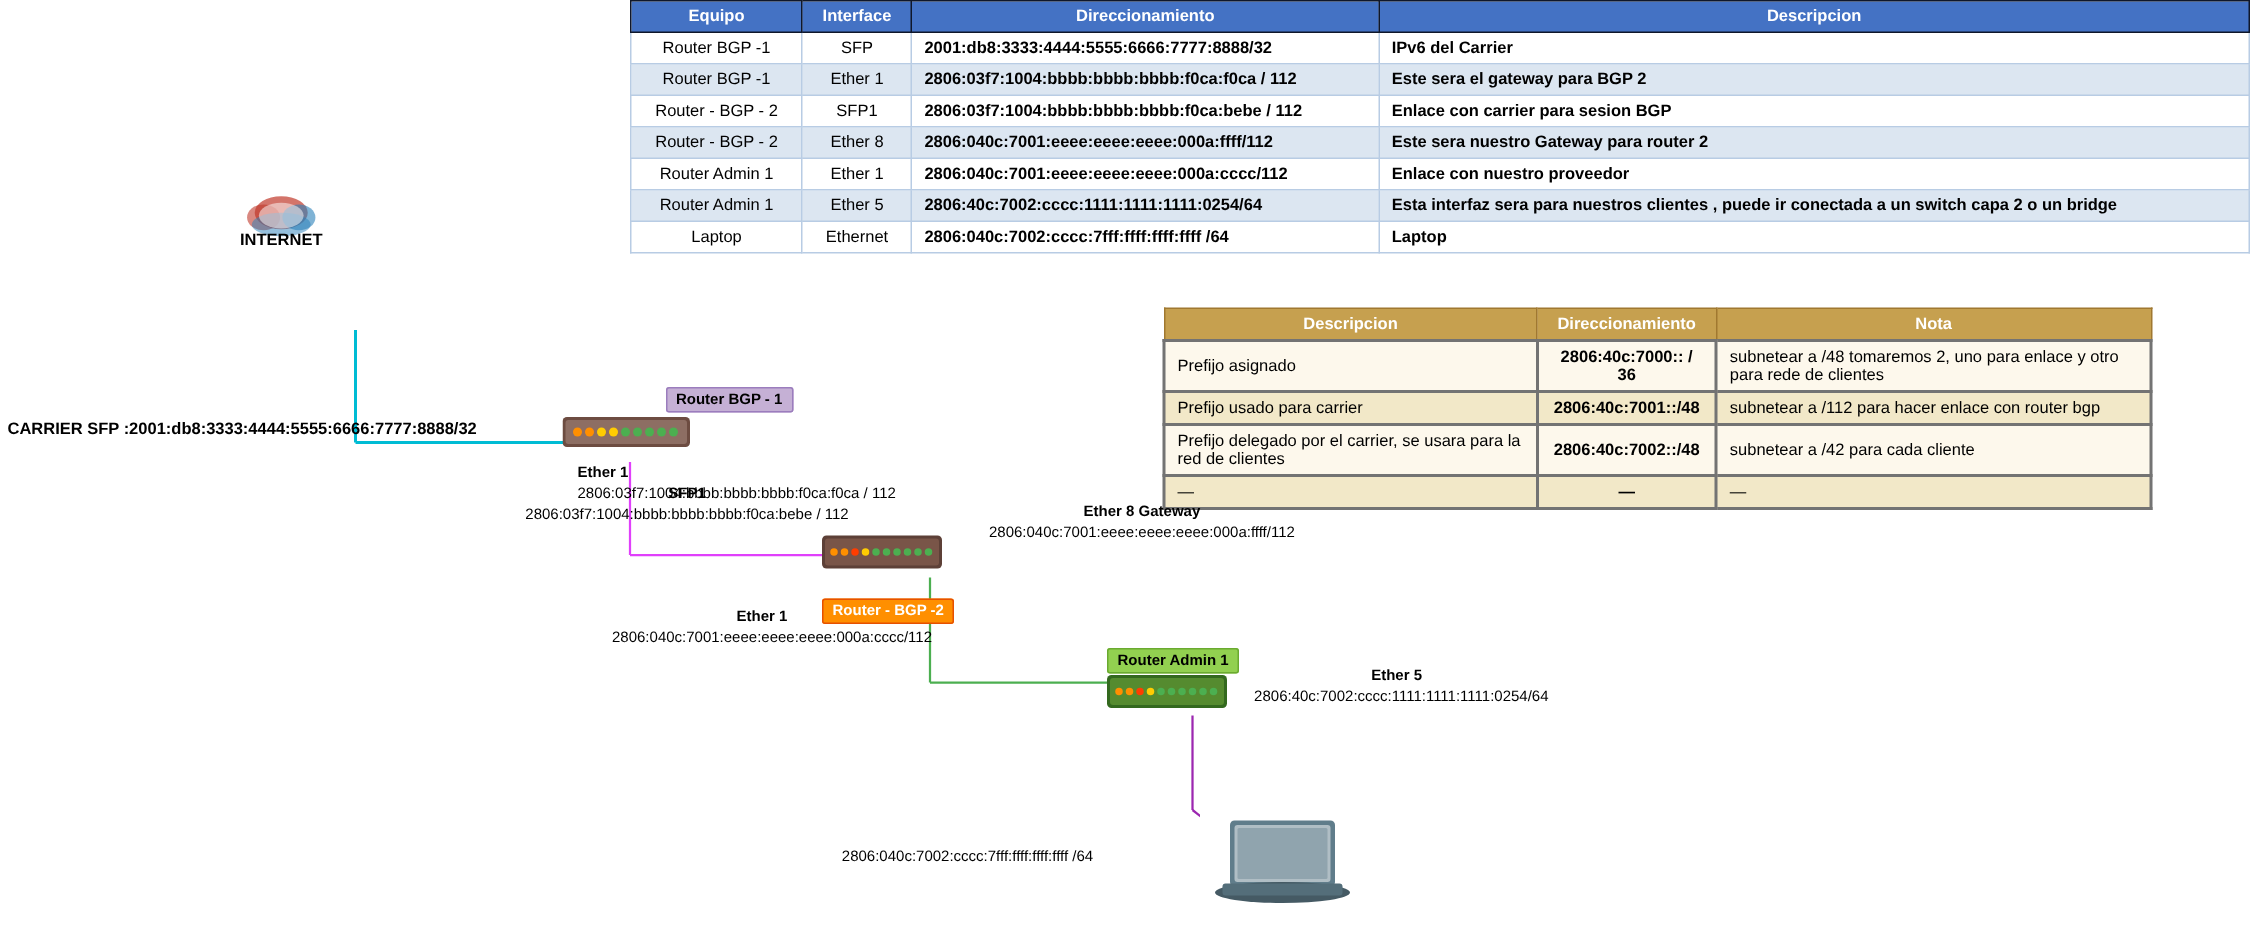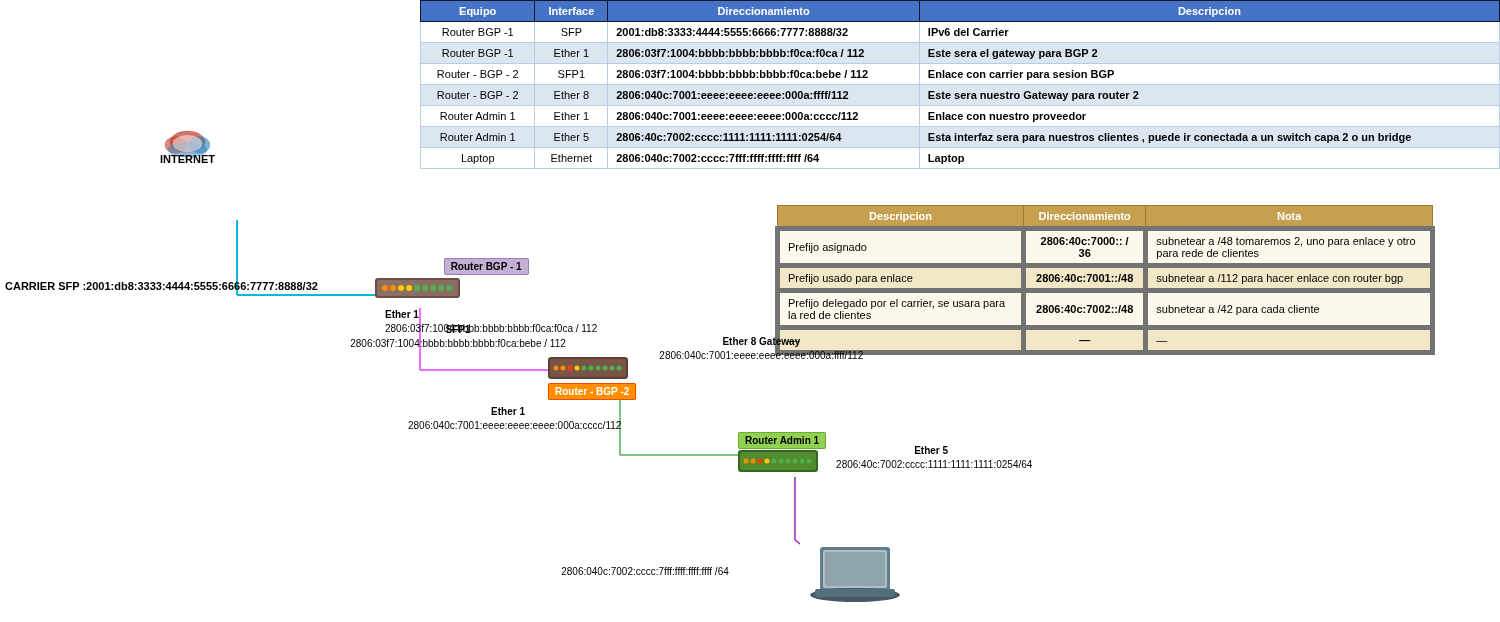--- a/index.html
+++ b/index.html
@@ -56,21 +56,21 @@
       background: #c6a04f;
       color: #fff;
       padding: 4px 8px;
       text-align: center;
       border: 1px solid #a07830;
       font-size: 11px;
     }
     .bottom-table td {
       padding: 4px 8px;
       text-align: center;
-      border: 5px solid #737373;
+      border: 2px solid #737373;
       font-size: 11px;
     }
     .bottom-table tr:nth-child(even) td { background: #f2e8c8; }
     .bottom-table tr:nth-child(odd) td { background: #fdf8ec; }
 
     
     .diagram {
       position: absolute;
       top: 0;
       left: 0;
@@ -184,21 +184,21 @@
         <th>Nota</th>
       </tr>
     </thead>
     <tbody id="bottom-table-body">
     <tr>
           <td style="text-align: left;">Prefijo asignado</td>
           <td style="text-align: center; font-weight: bold;">2806:40c:7000:: / 36</td>
           <td style="text-align: left;">subnetear a /48  tomaremos 2, uno para enlace y otro para rede de clientes</td>
         </tr>
         <tr>
-          <td style="text-align: left;">Prefijo usado para enlace</td>
+          <td style="text-align: left;">Prefijo usado para carrier</td>
           <td style="text-align: center; font-weight: bold;">2806:40c:7001::/48</td>
           <td style="text-align: left;">subnetear a /112 para hacer enlace con router bgp</td>
         </tr>
         <tr>
           <td style="text-align: left;">Prefijo delegado por el carrier, se usara para la red de clientes</td>
           <td style="text-align: center; font-weight: bold;">2806:40c:7002::/48</td>
           <td style="text-align: left;">subnetear a /42 para cada cliente</td>
         </tr>
         <tr>
           <td style="text-align: left;">—</td>
@@ -296,21 +296,21 @@
       <circle cx="22" cy="13" r="2.5" fill="#ff3d00"></circle>
       <circle cx="29" cy="13" r="2.5" fill="#ffcc02"></circle>
       <circle cx="36" cy="13" r="2.5" fill="#4caf50"></circle>
       <circle cx="43" cy="13" r="2.5" fill="#4caf50"></circle>
       <circle cx="50" cy="13" r="2.5" fill="#4caf50"></circle>
       <circle cx="57" cy="13" r="2.5" fill="#4caf50"></circle>
       <circle cx="64" cy="13" r="2.5" fill="#4caf50"></circle>
       <circle cx="71" cy="13" r="2.5" fill="#4caf50"></circle>
     </svg>
     
-    <div style="text-align:center; margin-top:2px;">
+    <div style="text-align:center; margin-top:17px;">
       <span class="router-label-box" style="background:#ff8f00; border-color:#e65100; color:#fff; font-size:10px;">Router - BGP -2</span>
     </div>
     
     <div class="iface-label" style="position:absolute; top:-20px; right:-250px; text-align:center; width:250px;">
       <div class="iface-name">Ether 8 Gateway</div>
       <div>2806:040c:7001:eeee:eeee:eeee:000a:ffff/112</div>
     </div>
     
     <div class="iface-label" style="position:absolute; top:50px; left:-140px; text-align:center; width:200px;">
       <div class="iface-name">Ether 1</div>

